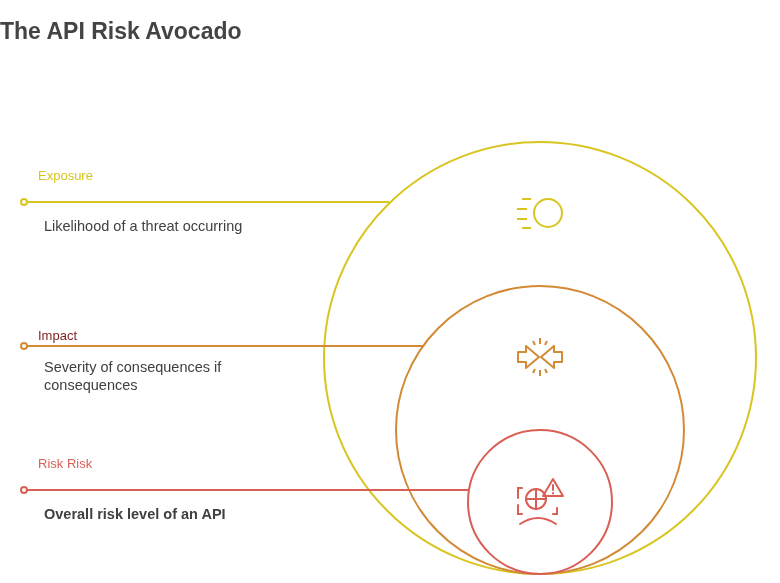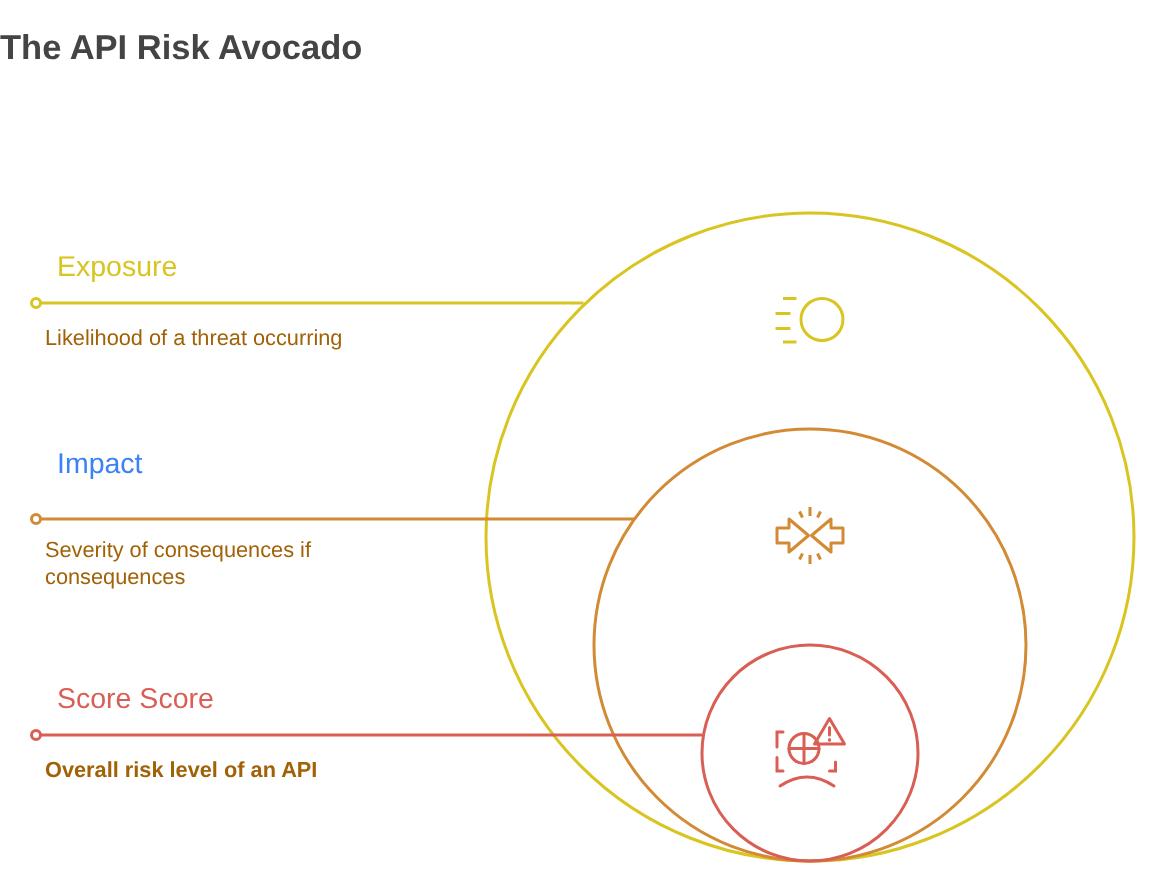--- a/index.html
+++ b/index.html
@@ -1,20 +1,20 @@
 <!DOCTYPE html>
 <html><head>
 <meta charset="utf-8">
 <style>
   html, body { margin: 0; padding: 0; background: #ffffff; }
   body { width: 780px; height: 583px; position: relative; overflow: hidden; font-family: "Liberation Sans", sans-serif; }
   .title { position: absolute; left: 0; top: 18px; width: 780px; text-align: left; font-size: 23px; font-weight: bold; color: #444444; }
   svg.diagram { position: absolute; left: 0; top: 0; }
-  .label { position: absolute; left: 38px; font-size: 19px; }
-  .desc { position: absolute; left: 30px; font-size: 14.5px; color: #a16207; line-height: 18px; width: 220px; }
+  .label { position: absolute; left: 38px; font-size: 13px; }
+  .desc { position: absolute; left: 44px; font-size: 14.5px; color: #404040; line-height: 18px; width: 220px; }
 </style>
 </head>
 <body>
 
 <div class="title">The API Risk Avocado</div>
 
 <svg class="diagram" width="780" height="583" viewBox="0 0 780 583">
 
   <circle cx="540" cy="358" r="216" fill="none" stroke="#d9c521" stroke-width="2"></circle>
   <circle cx="540" cy="430" r="144" fill="none" stroke="#d38a35" stroke-width="2"></circle>
@@ -62,17 +62,17 @@
     <path d="M520 524 Q538 512 556 524"></path>
     <path d="M553 479 L563 496 L543 496 Z" stroke-linejoin="round"></path>
     <line x1="553" y1="485" x2="553" y2="490"></line>
     <line x1="553" y1="493" x2="553" y2="493.5"></line>
   </g>
 </svg>
 
 <div class="label" style="top:168px; color:#d9c521;">Exposure</div>
 <div class="desc" style="top:217px;">Likelihood of a threat occurring</div>
 
-<div class="label" style="top:299px; color:#3b82f6;">Impact</div>
+<div class="label" style="top:328px; color:#7f1d1d;">Impact</div>
 <div class="desc" style="top:358px; width:210px;">Severity of consequences if consequences</div>
 
-<div class="label" style="top:456px; color:#d95f55;">Score Score</div>
+<div class="label" style="top:456px; color:#d95f55;">Risk Risk</div>
 <div class="desc" style="top:505px;font-weight:bold;">Overall risk level of an API</div>
 
 </body></html>

